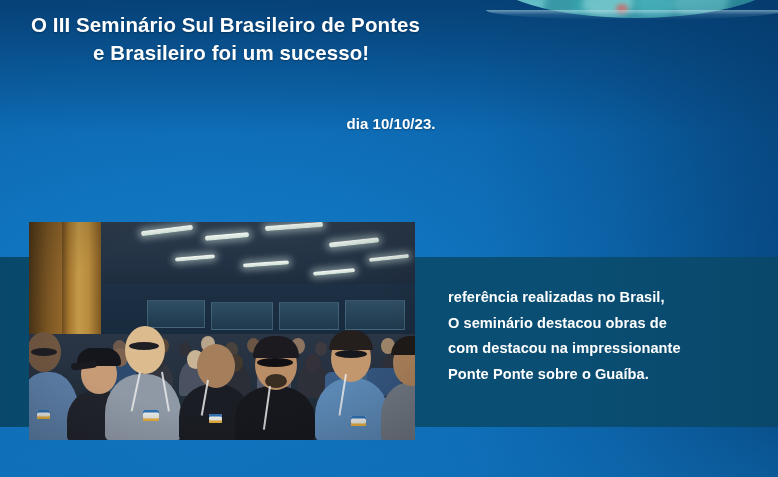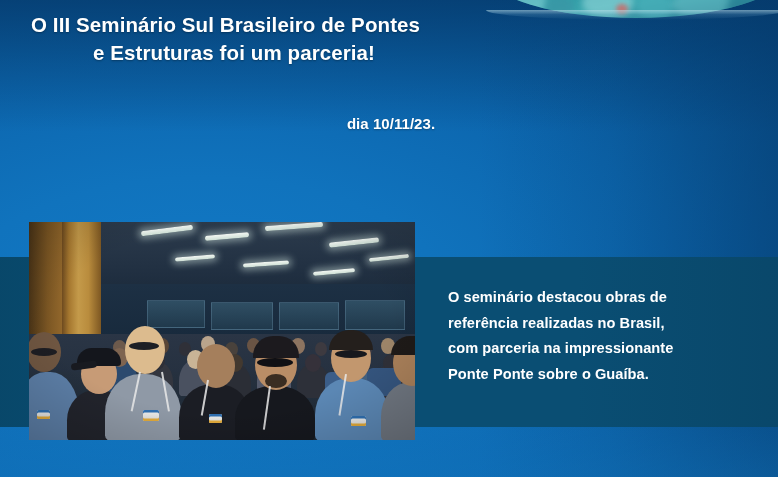--- a/index.html
+++ b/index.html
@@ -267,31 +267,31 @@
     <span class="tc-blob tc5"></span>
     <span class="tc-blob tc6"></span>
     <span class="tc-pink"></span>
   </div>
   <div class="top-curve-edge"></div>
 
   <div class="dark-band"></div>
 
   <div class="title-block">
     <div class="title-line-1">O III Seminário Sul Brasileiro de Pontes</div>
-    <div class="title-line-2">e Estruturas foi um parceria!</div>
+    <div class="title-line-2">e Brasileiro foi um sucesso!</div>
   </div>
 
   <div class="subtitle-block">
-    <div>dia 10/11/23.</div>
+    <div>dia 10/10/23.</div>
   </div>
 
   <div class="caption-block">
+    <div>referência realizadas no Brasil,</div>
     <div>O seminário destacou obras de</div>
-    <div>referência realizadas no Brasil,</div>
-    <div>com parceria na impressionante</div>
+    <div>com destacou na impressionante</div>
     <div>Ponte Ponte sobre o Guaíba.</div>
   </div>
 
   <div class="photo">
     <div class="layer ph-ceiling"></div>
 
     <span class="ph-light" style="position:absolute;left:112px;top:6px;width:52px;height:5px;transform:rotate(-7deg);"></span>
     <span class="ph-light" style="position:absolute;left:176px;top:12px;width:44px;height:5px;transform:rotate(-5deg);"></span>
     <span class="ph-light" style="position:absolute;left:236px;top:2px;width:58px;height:5px;transform:rotate(-4deg);"></span>
     <span class="ph-light" style="position:absolute;left:300px;top:18px;width:50px;height:5px;transform:rotate(-6deg);"></span>

